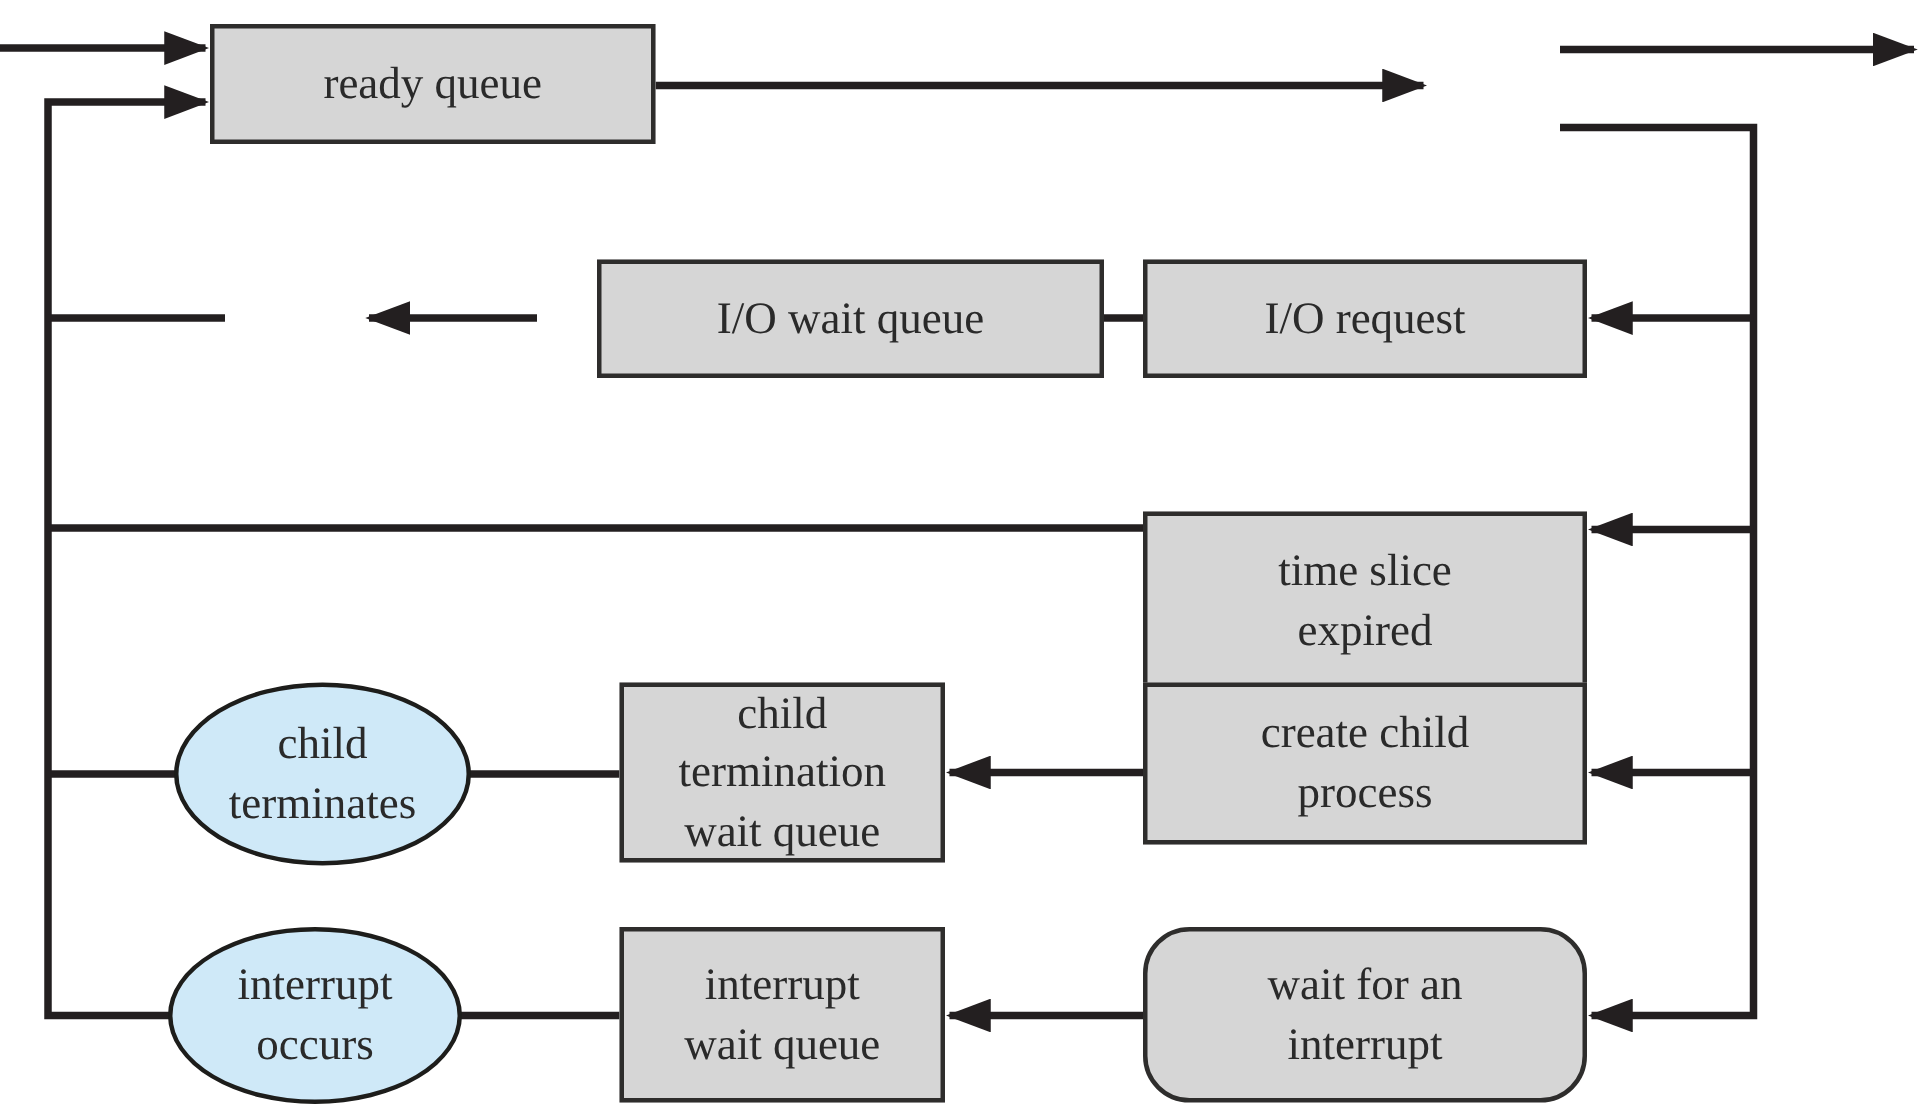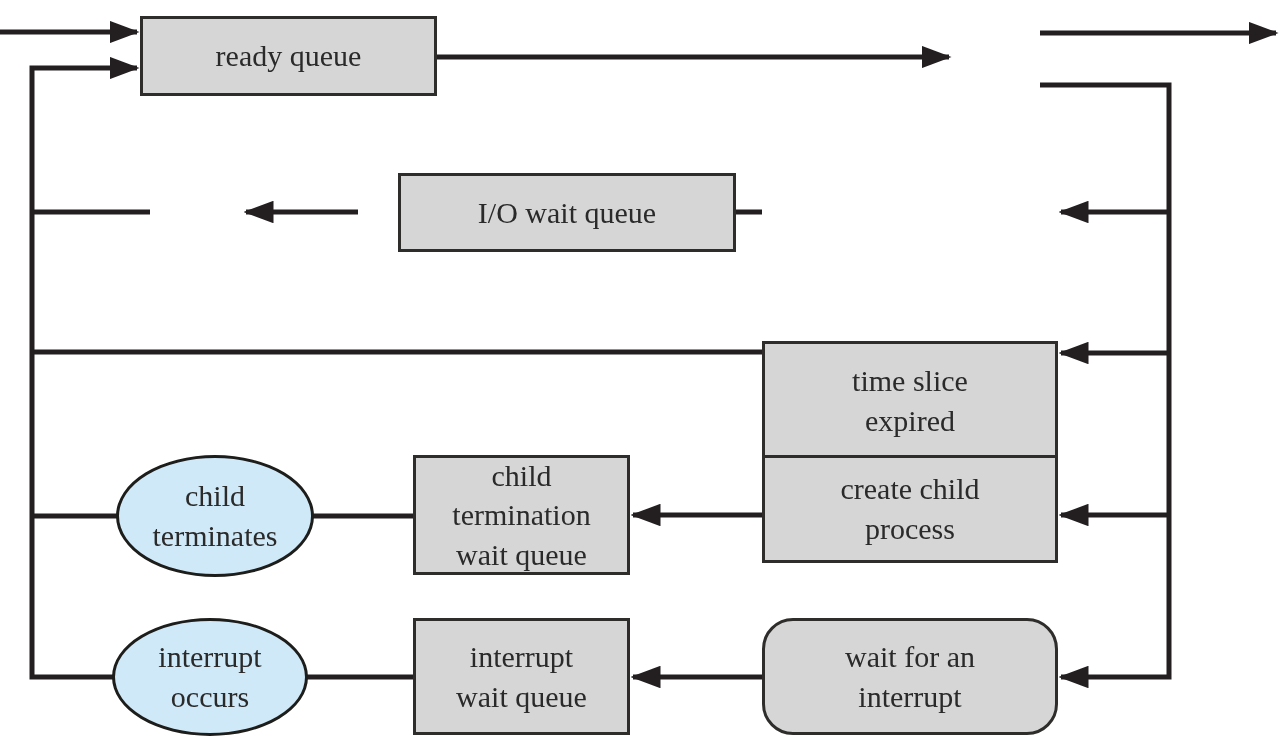--- a/index.html
+++ b/index.html
@@ -66,20 +66,21 @@
       <path d="M 413 677 H 304"></path>
     </g>
   </svg>
 
   <div class="node" id="n-ready-queue">ready queue</div>
 
 
 
   <div class="node" id="n-io-wait-queue">I/O wait queue</div>
 
+  <div class="node" id="n-io-request">I/O request</div>
 
   <div class="node" id="n-time-slice">time slice
 expired</div>
 
   <div class="node resource" id="n-child-terminates">child
 terminates</div>
 
   <div class="node" id="n-child-term-wq">child
 termination
 wait queue</div>

